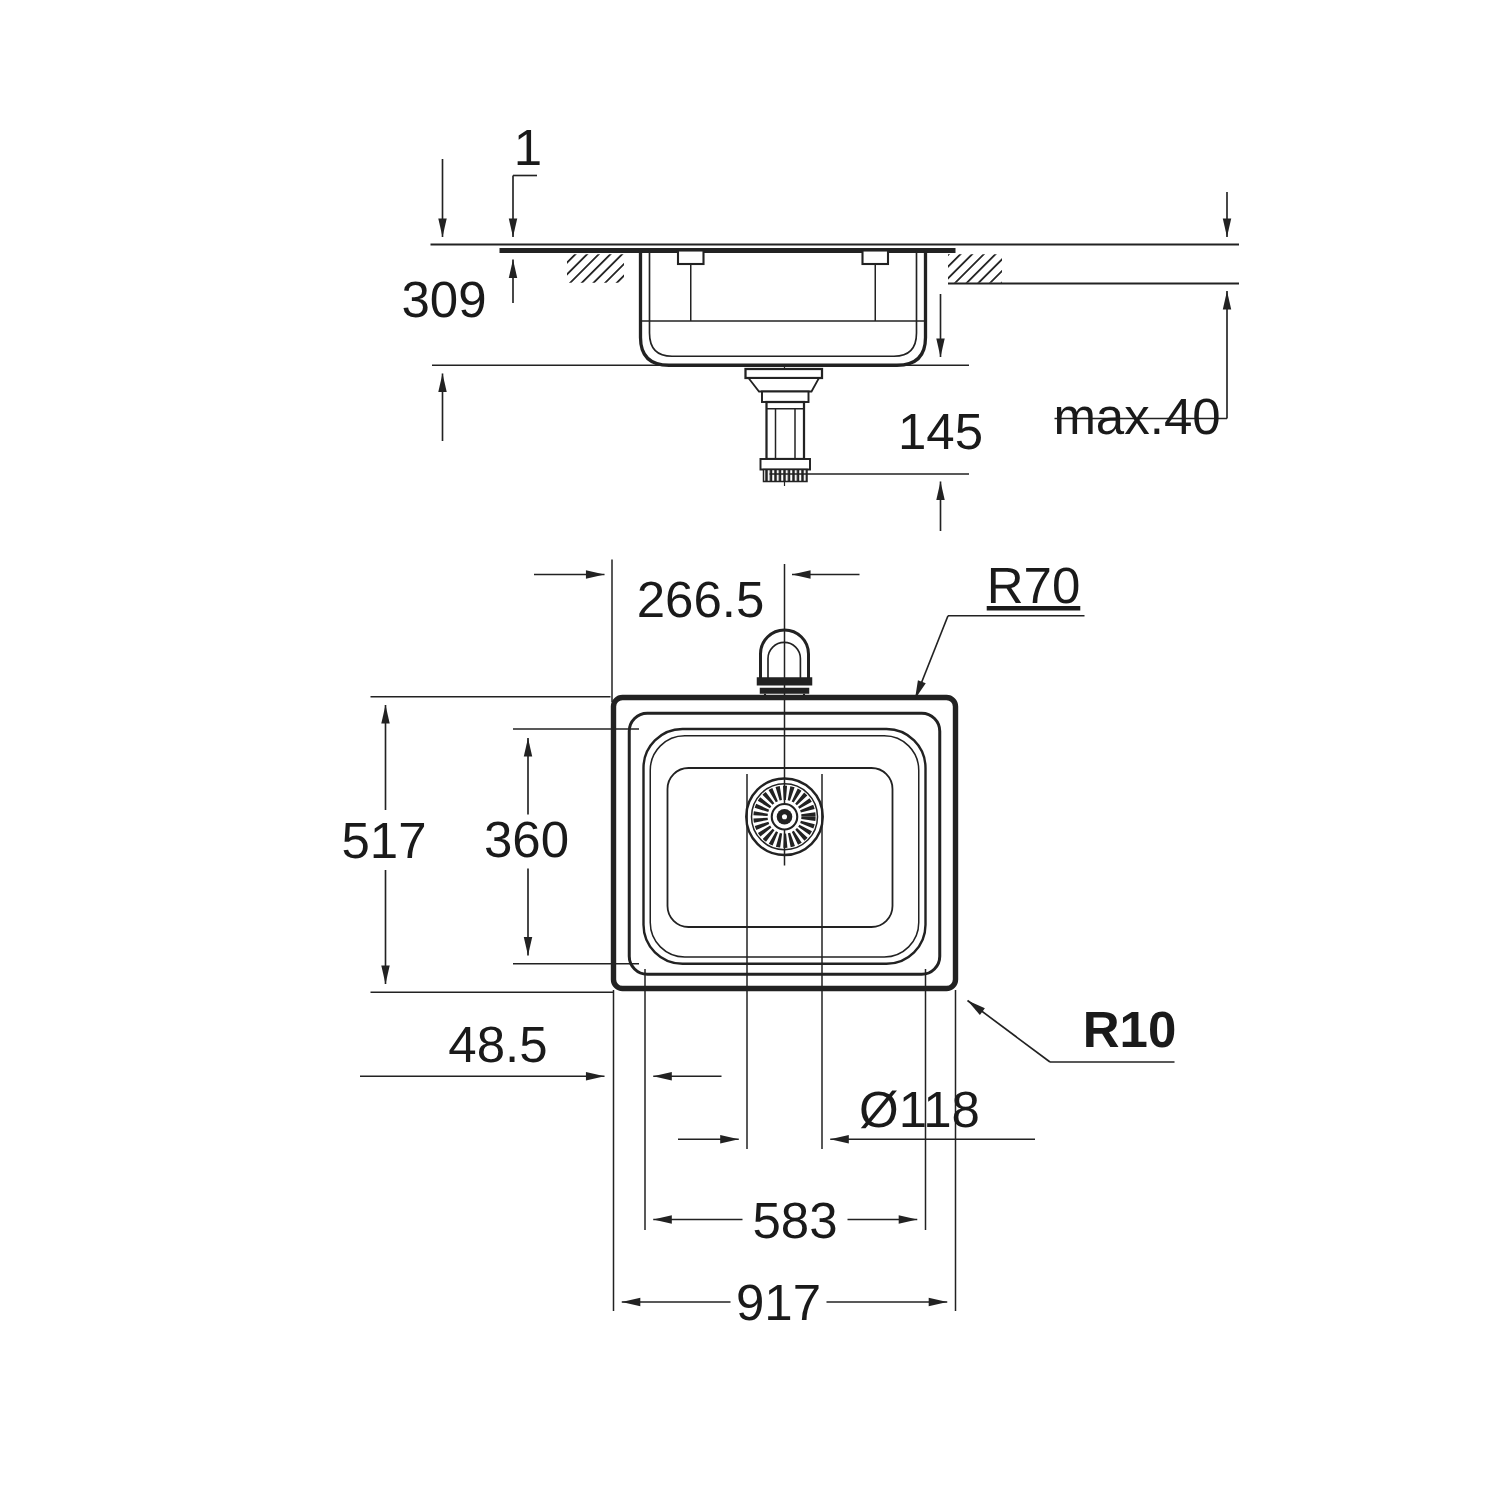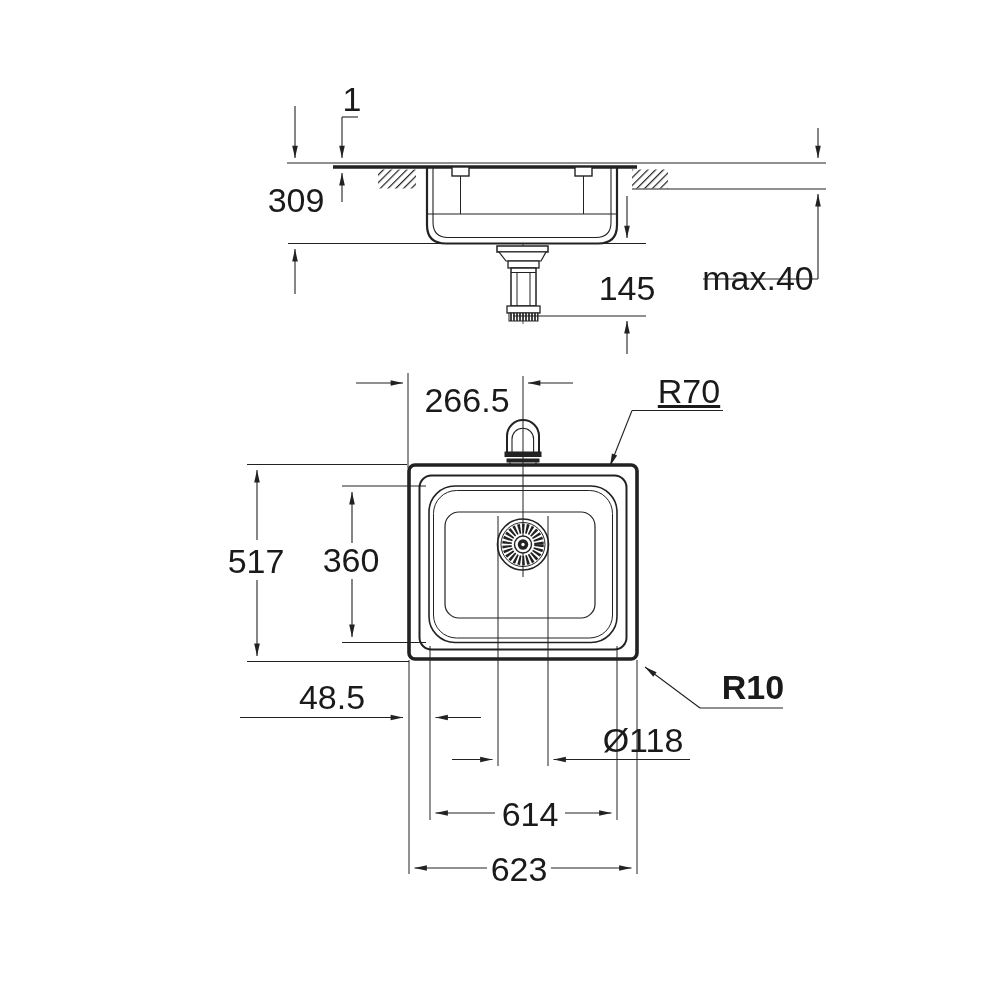--- a/index.html
+++ b/index.html
@@ -193,17 +193,17 @@
 <div class="dim-label" style="left:352px;top:99px;">1</div>
 <div class="dim-label" style="left:296px;top:200px;">309</div>
 <div class="dim-label" style="left:627px;top:288px;">145</div>
 <div class="dim-label" style="left:758px;top:278px;">max.40</div>
 <div class="dim-label" style="left:467px;top:400px;">266.5</div>
 <div class="dim-label" style="left:689px;top:391px;text-decoration:underline;">R70</div>
 <div class="dim-label" style="left:256px;top:561px;">517</div>
 <div class="dim-label" style="left:351px;top:560px;">360</div>
 <div class="dim-label" style="left:312px;top:697px;margin-left:20px;">48.5</div>
 <div class="dim-label" style="left:753px;top:687px;font-weight:bold;">R10</div>
-<div class="dim-label" style="left:643px;top:740px;">Ø118</div>
-<div class="dim-label" style="left:530px;top:814px;">614</div>
-<div class="dim-label" style="left:519px;top:869px;">623</div>
+<div class="dim-label" style="left:613px;top:740px;">Ø118</div>
+<div class="dim-label" style="left:530px;top:814px;">583</div>
+<div class="dim-label" style="left:519px;top:869px;">917</div>
 
 </div>
 
 </body></html>

